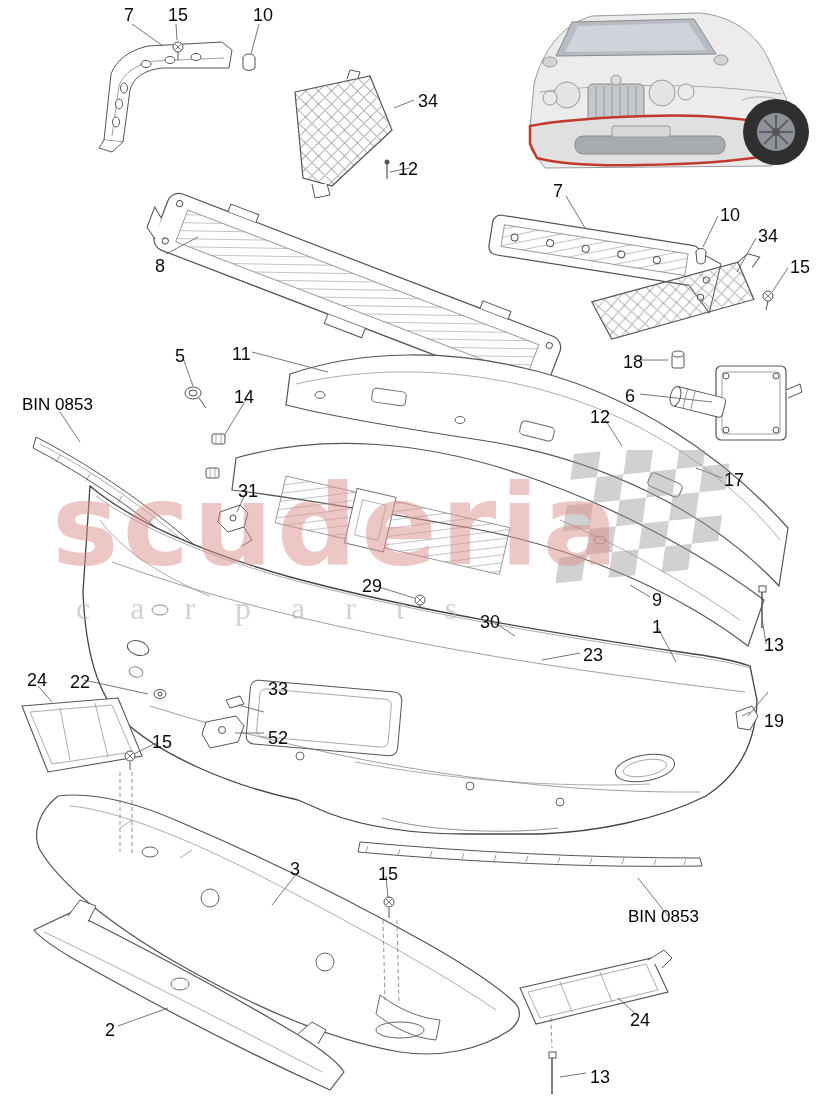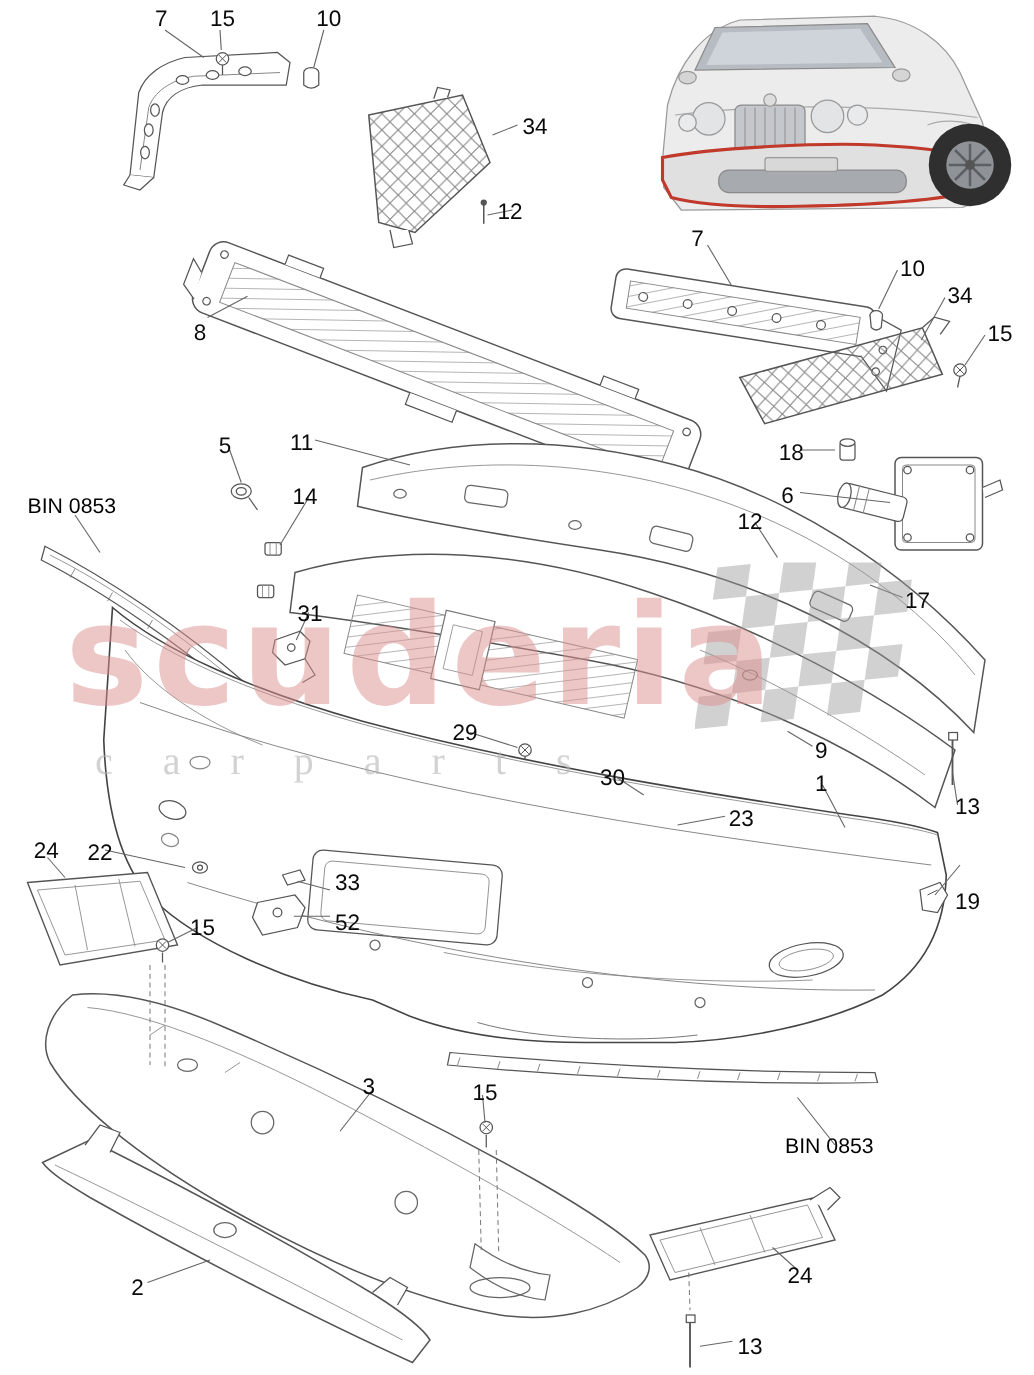--- a/index.html
+++ b/index.html
@@ -415,21 +415,21 @@
 <div class="callout" style="left:724px;top:471px">17</div>
 <div class="callout" style="left:362px;top:577px">29</div>
 <div class="callout" style="left:652px;top:591px">9</div>
 <div class="callout" style="left:480px;top:613px">30</div>
 <div class="callout" style="left:652px;top:618px">1</div>
 <div class="callout" style="left:583px;top:646px">23</div>
 <div class="callout" style="left:764px;top:636px">13</div>
 <div class="callout" style="left:27px;top:671px">24</div>
 <div class="callout" style="left:70px;top:673px">22</div>
 <div class="callout" style="left:764px;top:712px">19</div>
-<div class="callout" style="left:268px;top:697px">33</div>
+<div class="callout" style="left:268px;top:680px">33</div>
 <div class="callout" style="left:268px;top:729px">52</div>
 <div class="callout" style="left:152px;top:733px">15</div>
 <div class="callout" style="left:290px;top:860px">3</div>
 <div class="callout" style="left:378px;top:865px">15</div>
 <div class="callout" style="left:105px;top:1021px">2</div>
 <div class="callout" style="left:630px;top:1011px">24</div>
 <div class="callout" style="left:590px;top:1068px">13</div>
 
 <div class="bin" style="left:22px;top:396px">BIN 0853</div>
 <div class="bin" style="left:628px;top:908px">BIN 0853</div>

